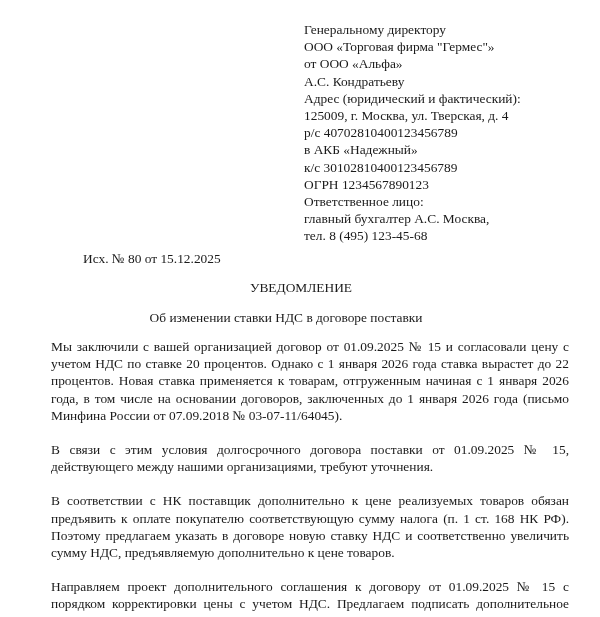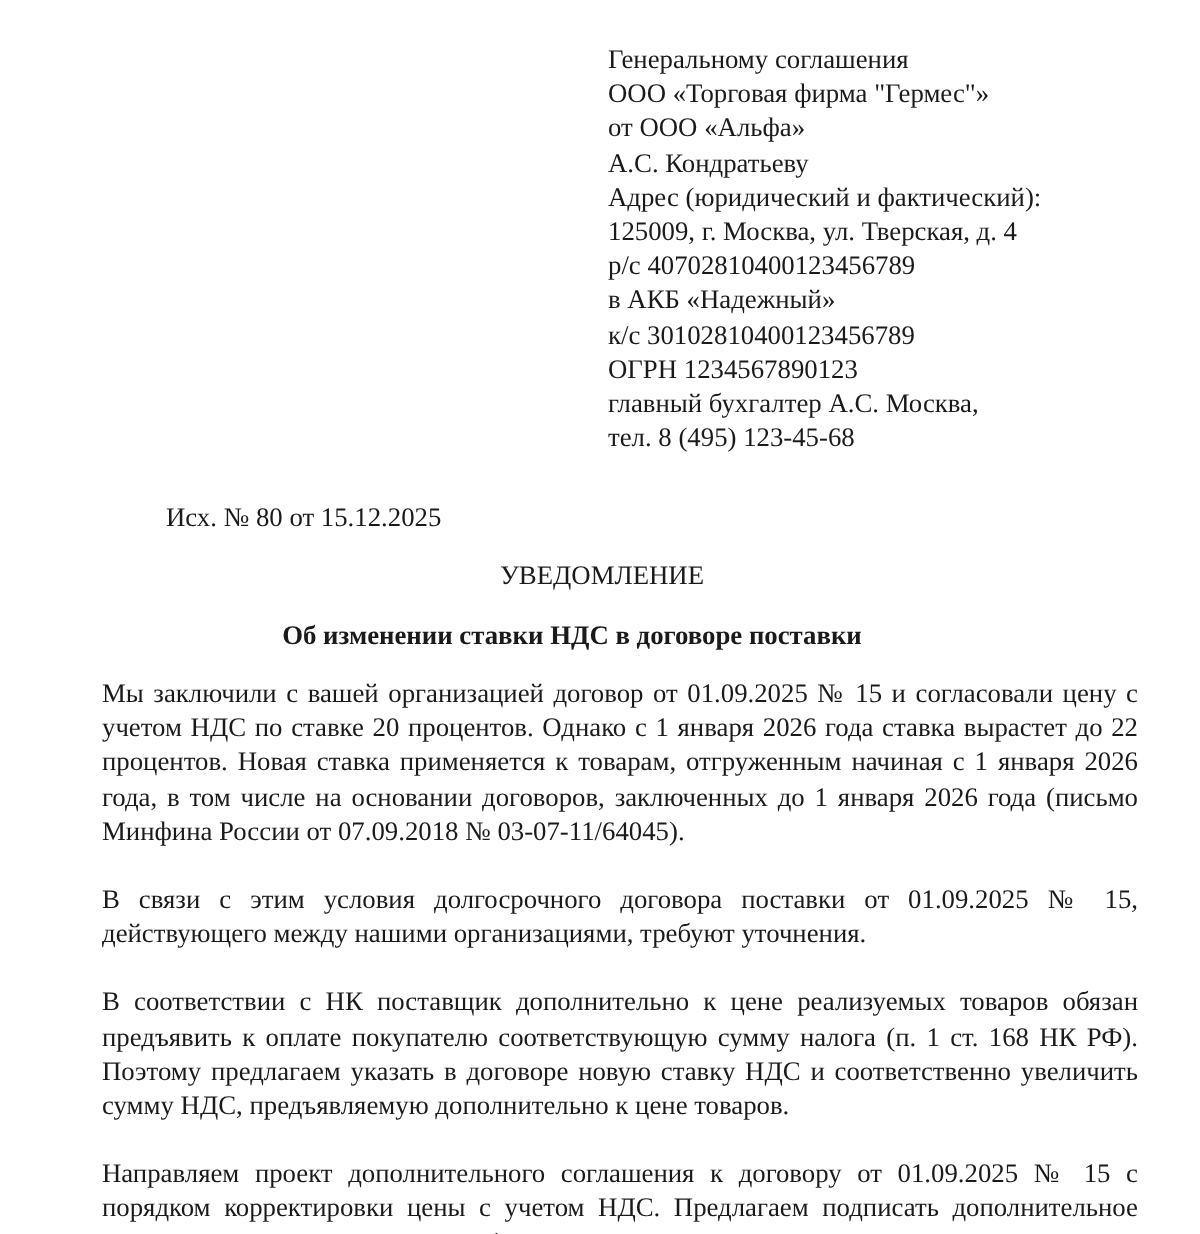--- a/index.html
+++ b/index.html
@@ -14,44 +14,45 @@
     .addressee div { white-space: nowrap; }
     .outgoing {
       position: absolute; left: 51px; top: 250px; white-space: nowrap; margin-left: 32px;
     }
     .title {
       position: absolute; left: 0; width: 600px; top: 279px; text-align: center;
       padding-left: 2px; box-sizing: border-box;
     }
     .subtitle {
       position: absolute; left: 0; width: 552px; top: 309px; text-align: center;
-      font-weight: bold; padding-left: 20px; box-sizing: border-box;
+      font-weight: normal; padding-left: 20px; box-sizing: border-box;
     }
     .body {
       position: absolute; left: 51px; top: 338px; width: 518px;
     }
     .body p {
       margin: 0 0 17px 0; text-align: justify;
     }
     .body p.p1 { }
   </style>
 </head>
 <body>
 
 <div class="addressee">
-  <div>Генеральному соглашения</div>
+  <div>Генеральному директору</div>
   <div>ООО «Торговая фирма "Гермес"»</div>
   <div>от ООО «Альфа»</div>
   <div>А.С. Кондратьеву</div>
   <div>Адрес (юридический и фактический):</div>
   <div>125009, г. Москва, ул. Тверская, д. 4</div>
   <div>р/с 40702810400123456789</div>
   <div>в АКБ «Надежный»</div>
   <div>к/с 30102810400123456789</div>
   <div>ОГРН 1234567890123</div>
+  <div>Ответственное лицо:</div>
   <div>главный бухгалтер А.С. Москва,</div>
   <div>тел. 8 (495) 123-45-68</div>
 </div>
 
 <div class="outgoing">Исх. № 80 от 15.12.2025</div>
 
 <div class="title">УВЕДОМЛЕНИЕ</div>
 
 <div class="subtitle">Об изменении ставки НДС в договоре поставки</div>
 

